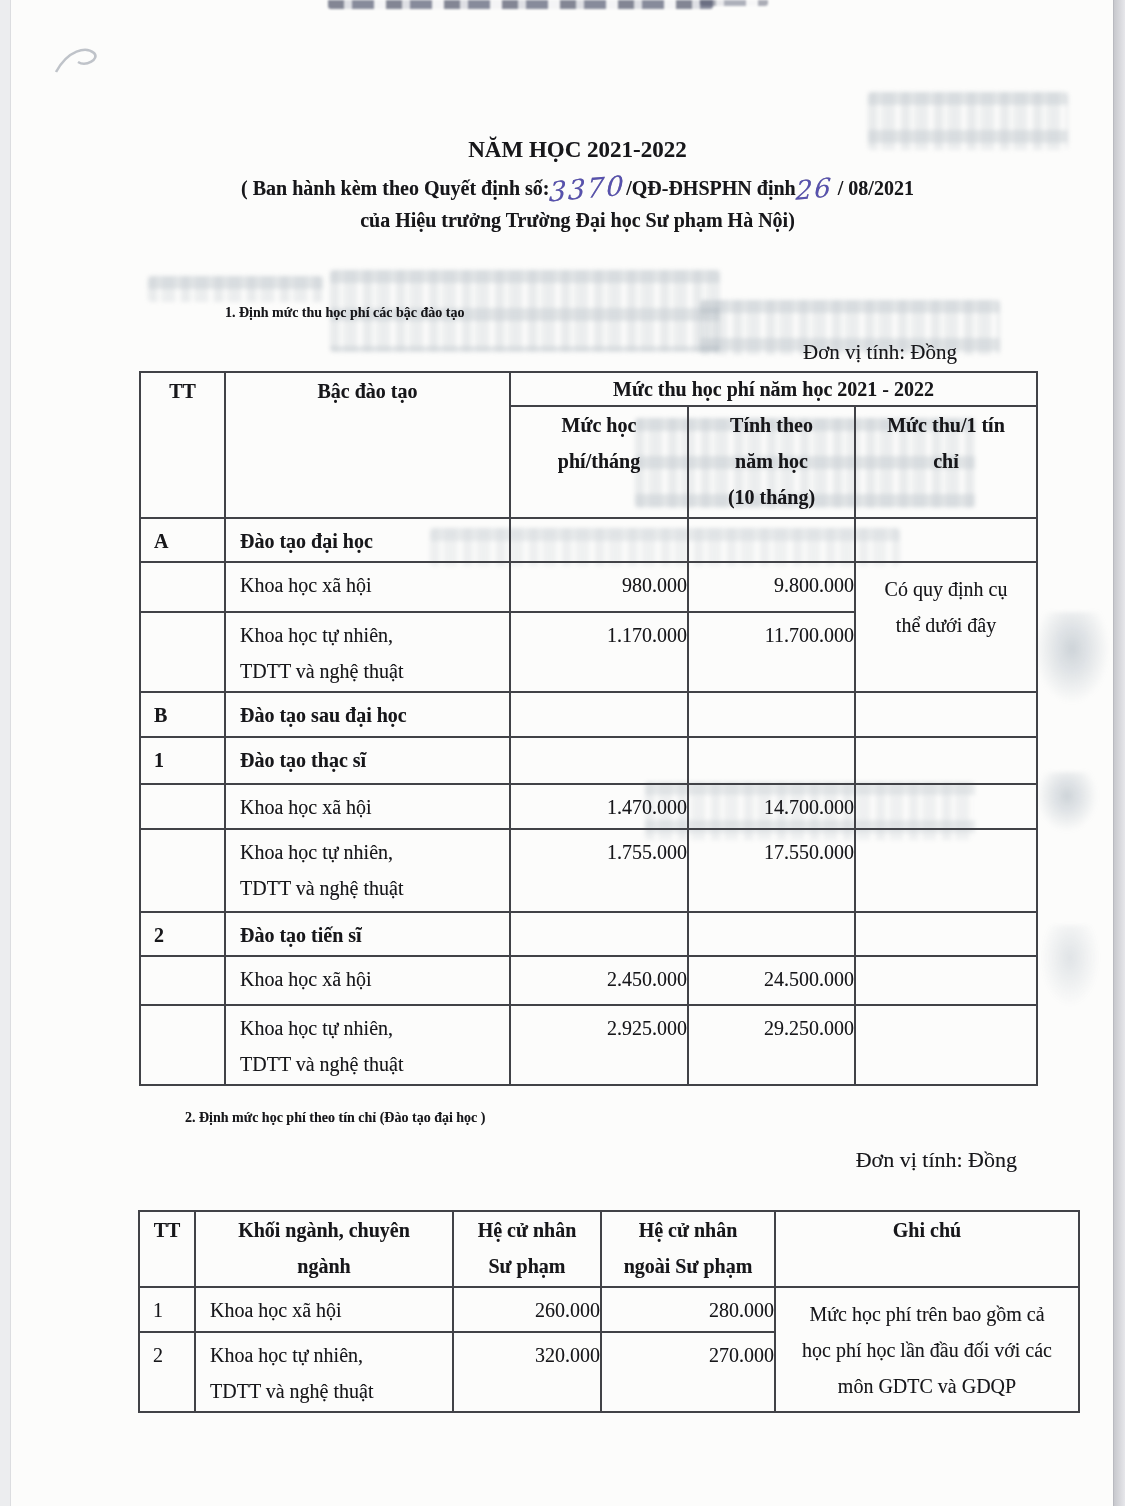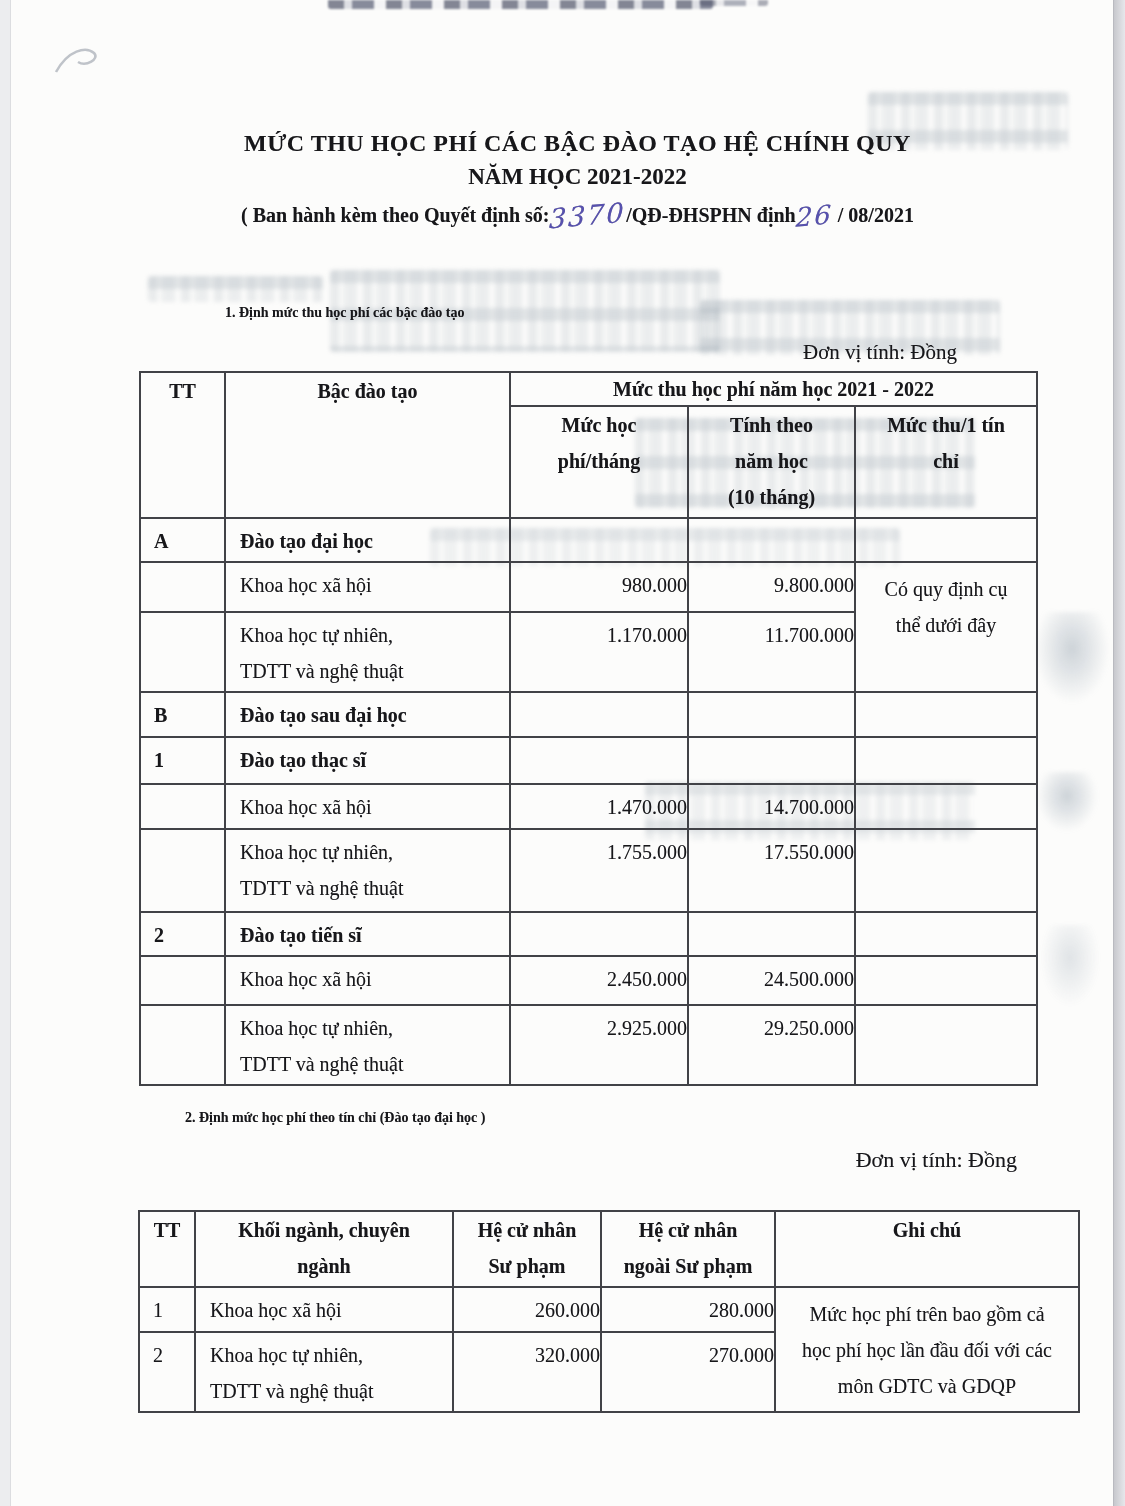--- a/index.html
+++ b/index.html
@@ -65,23 +65,23 @@
   <div class="artifact bleed" style="left:635px;top:418px;width:340px;height:90px;"></div>
   <div class="artifact bleed" style="left:430px;top:528px;width:470px;height:38px;opacity:.38;"></div>
   <div class="artifact bleed" style="left:645px;top:782px;width:330px;height:58px;opacity:.4;"></div>
   <div class="artifact blob" style="left:1034px;top:612px;width:76px;height:92px;"></div>
   <div class="artifact blob" style="left:1036px;top:772px;width:62px;height:60px;"></div>
   <div class="artifact blob" style="left:1040px;top:925px;width:60px;height:82px;opacity:.6;"></div>
 
   <div class="content">
 
     <div class="doc-header">
-      <div class="t1">MỨC THU HỌC PHÍ CÁC BẬC ĐÀO TẠO HỆ CHÍNH QUY</div>
       <div class="t2">NĂM HỌC 2021-2022</div>
       <div class="st1"><span>( Ban hành kèm theo Quyết định số:</span><span class="hand" style="color:#5751ae">3370</span><span>/QĐ-ĐHSPHN định</span><span class="hand" style="color:#5751ae;font-size:26px">26</span><span> / 08/2021</span></div>
+      <div class="st2">của Hiệu trưởng Trường Đại học Sư phạm Hà Nội)</div>
     </div>
 
     <div class="sec-heading" style="left:225px;top:305px;">1. Định mức thu học phí các bậc đào tạo</div>
     <div class="unit-note" style="right:168px;top:340px;">Đơn vị tính: Đồng</div>
 
     <table style="left:139px;top:371px;width:897px;">
       <colgroup>
           <col style="width:85px">
           <col style="width:285px">
           <col style="width:178px">

